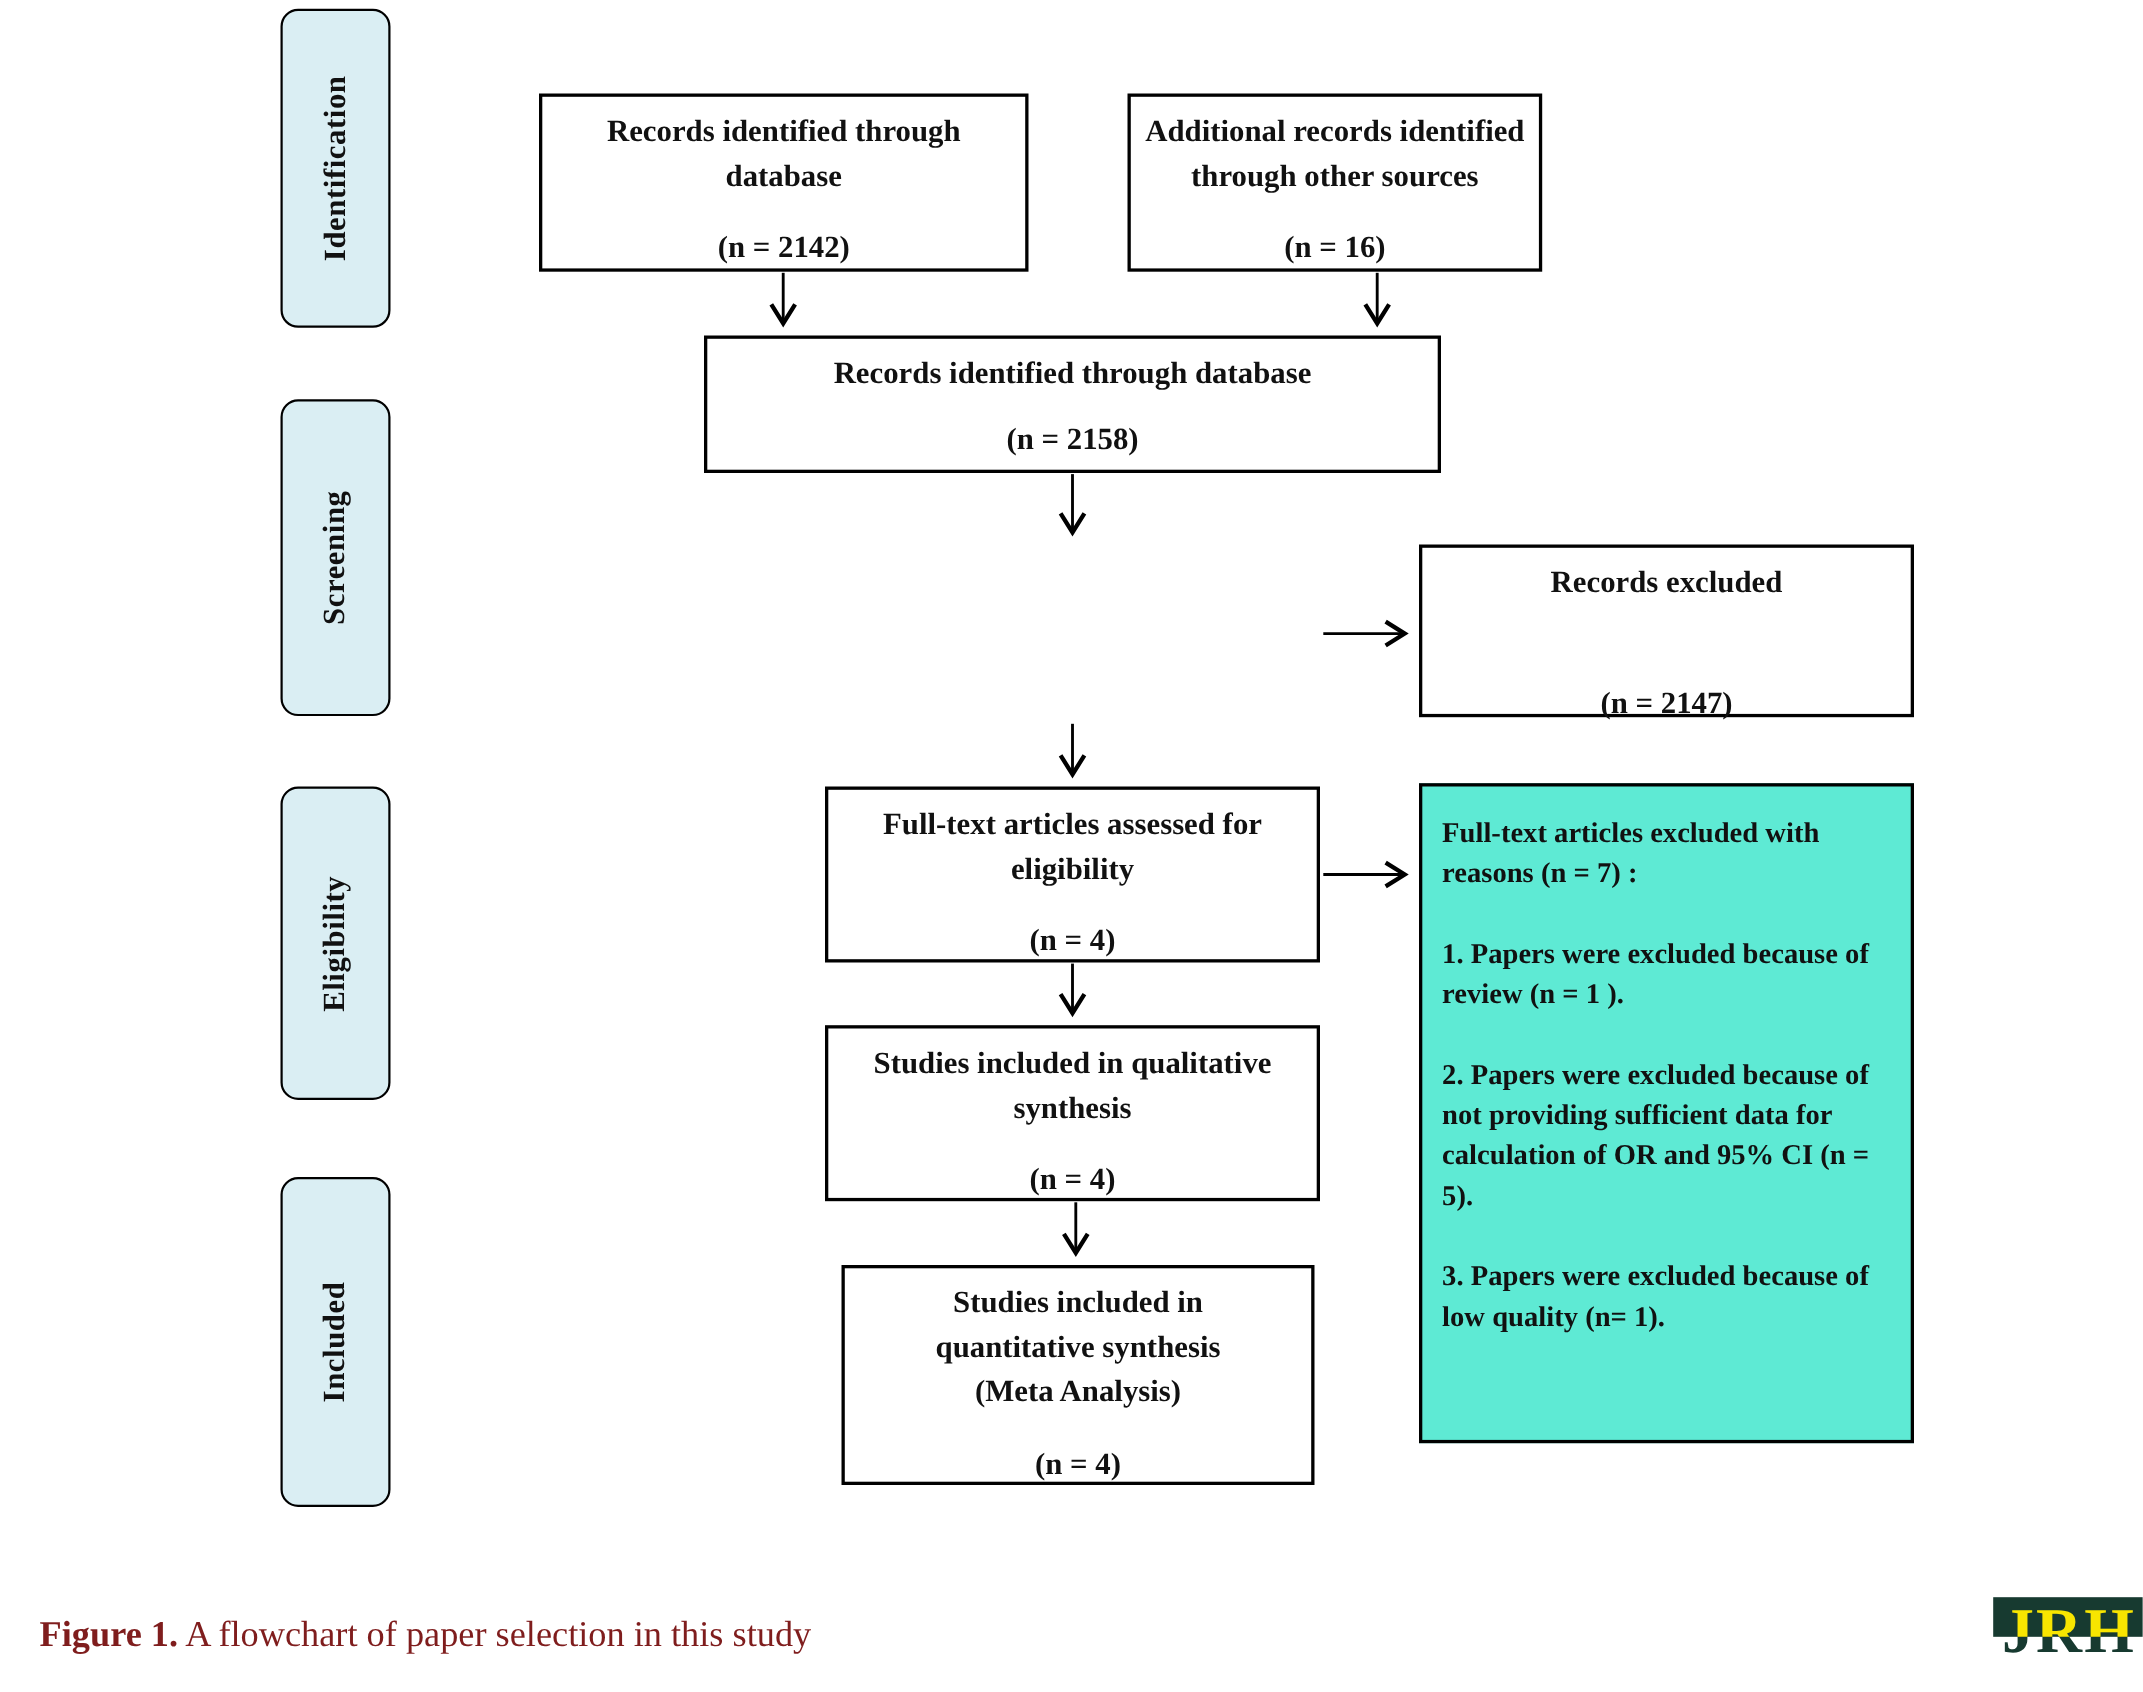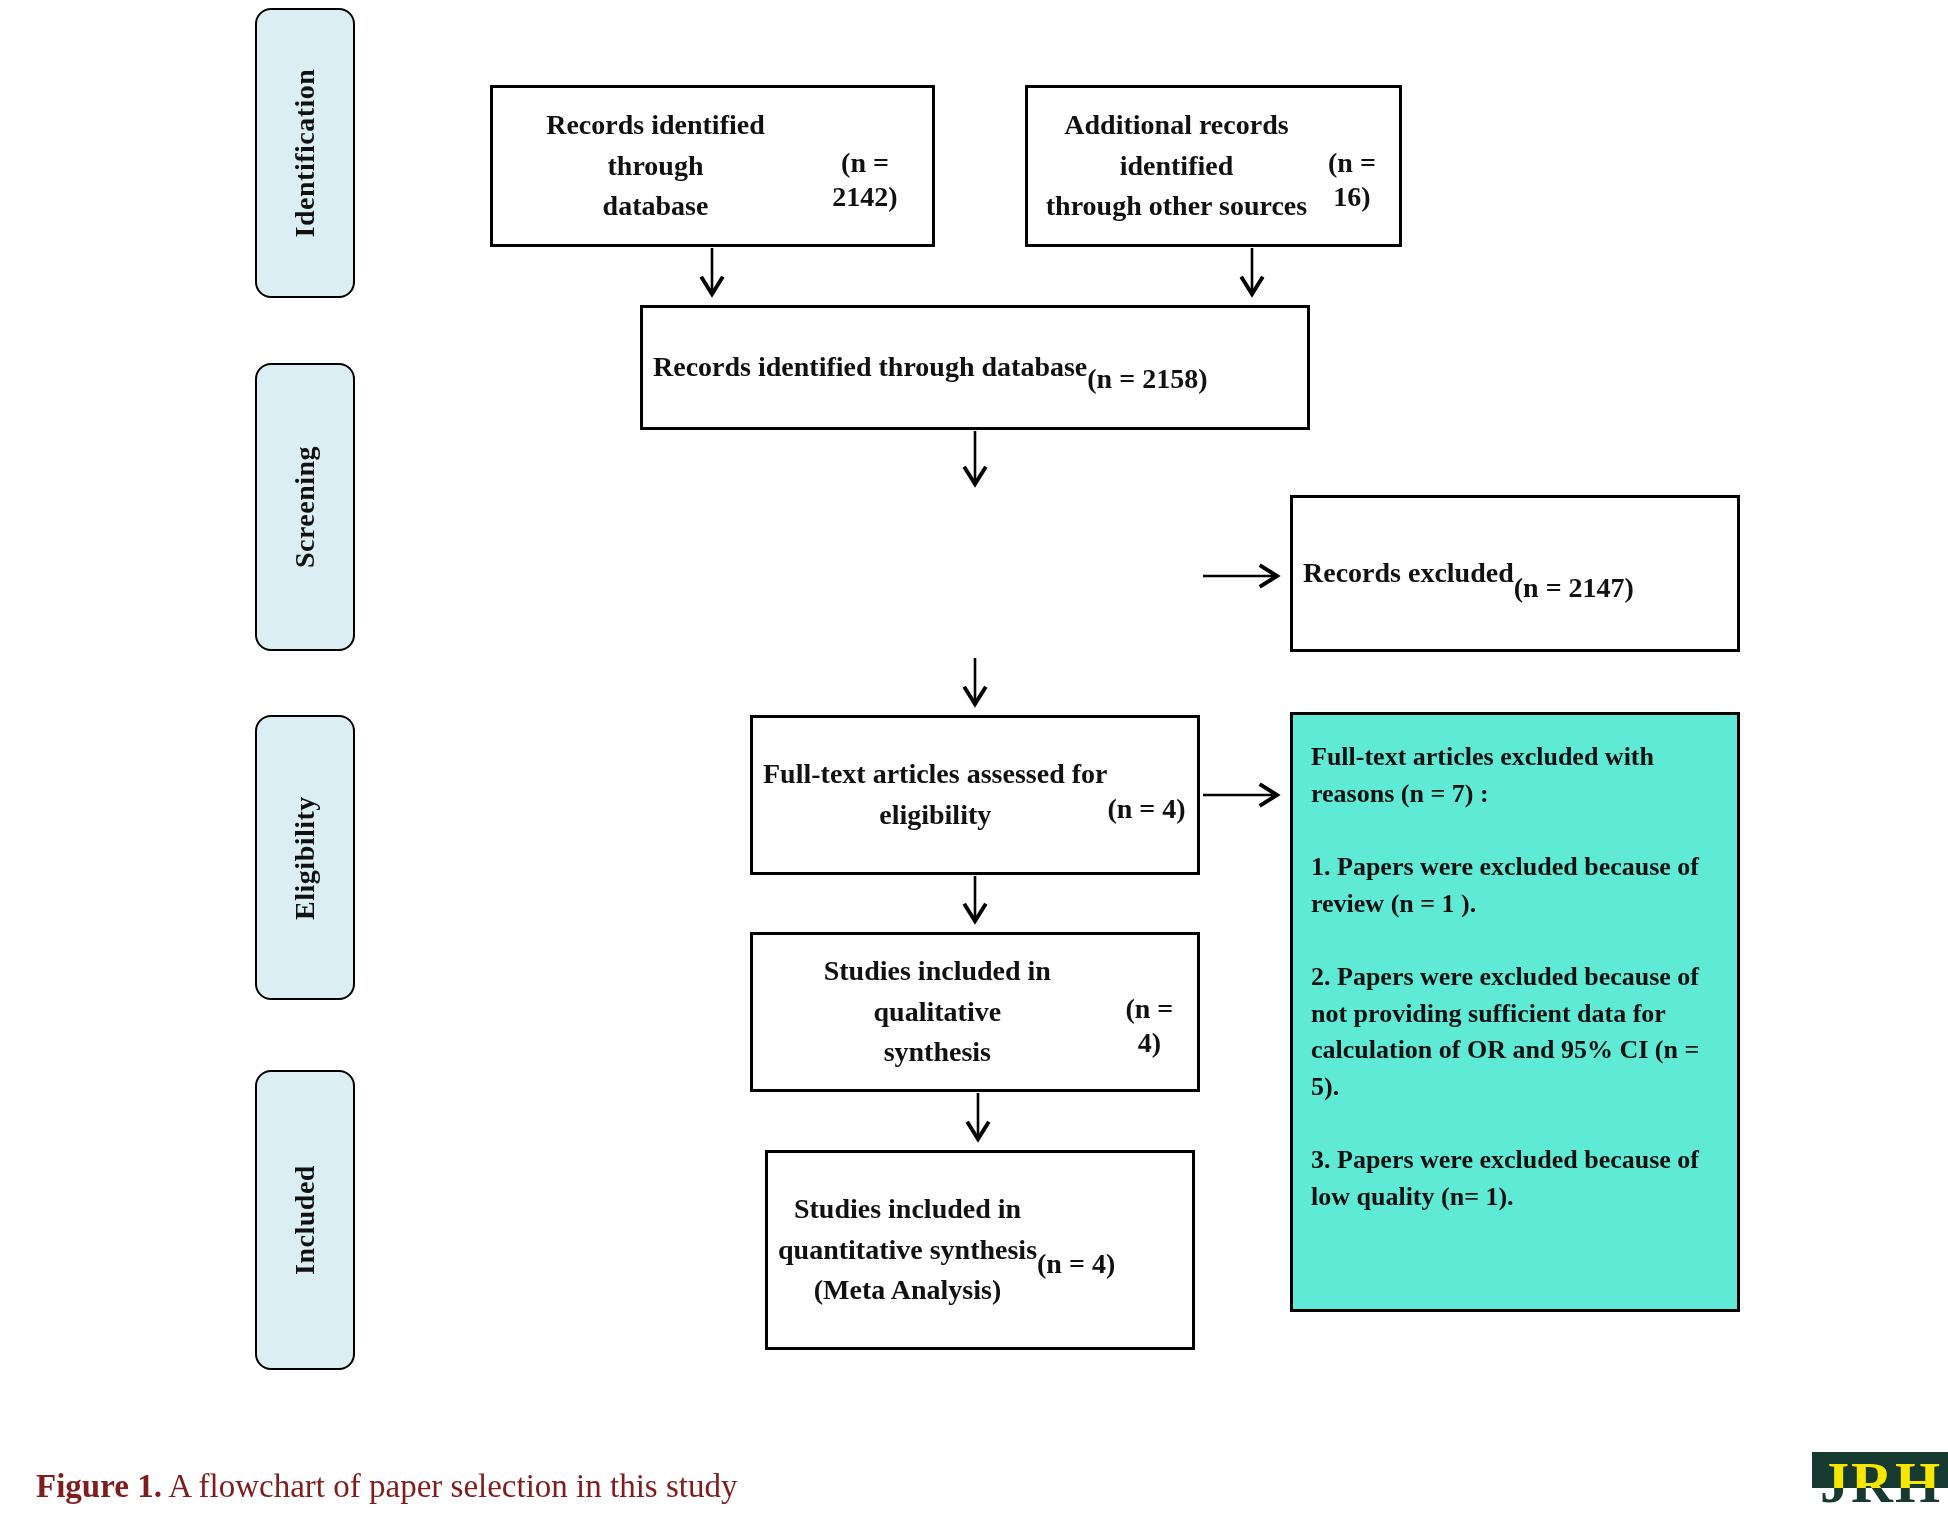--- a/index.html
+++ b/index.html
@@ -34,21 +34,21 @@
     letter-spacing: 0.5px;
   }
 
   
   .fbox {
     position: absolute;
     background: #ffffff;
     border: 3px solid #000;
     box-sizing: border-box;
     display: flex;
-    flex-direction: row;
+    flex-direction: column;
     align-items: center;
     text-align: center;
     padding: 12px 10px;
     font-weight: bold;
     font-size: 28px;
   }
   .fbox .title { white-space: pre-line; line-height: 1.45; }
   .fbox .count { margin-top: 28px; line-height: 1.2; }
   .fbox.tight .count { margin-top: 22px; }
 
@@ -142,21 +142,21 @@
 through other sources</div>
     <div class="count">(n = 16)</div>
   </div>
 
   <div class="fbox tight" style="left:640px; top:305px; width:670px; height:125px;">
     <div class="title">Records identified through database</div>
     <div class="count">(n = 2158)</div>
   </div>
 
 
-  <div class="fbox" style="left:1290px; top:495px; width:450px; height:157px;">
+  <div class="fbox" style="left:1290px; top:495px; width:450px; height:157px;gap:44px;">
     <div class="title">Records excluded</div>
     <div class="count">(n = 2147)</div>
   </div>
 
   <div class="fbox" style="left:750px; top:715px; width:450px; height:160px;">
     <div class="title">Full-text articles assessed for
 eligibility</div>
     <div class="count">(n = 4)</div>
   </div>
 

